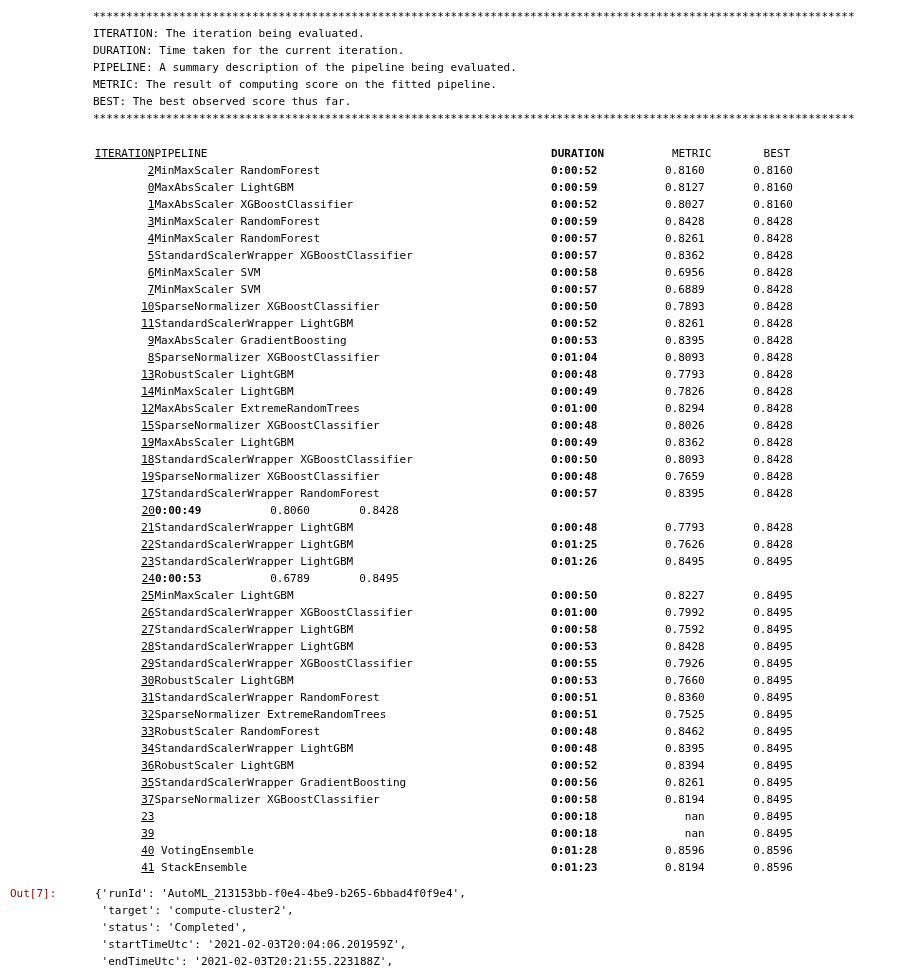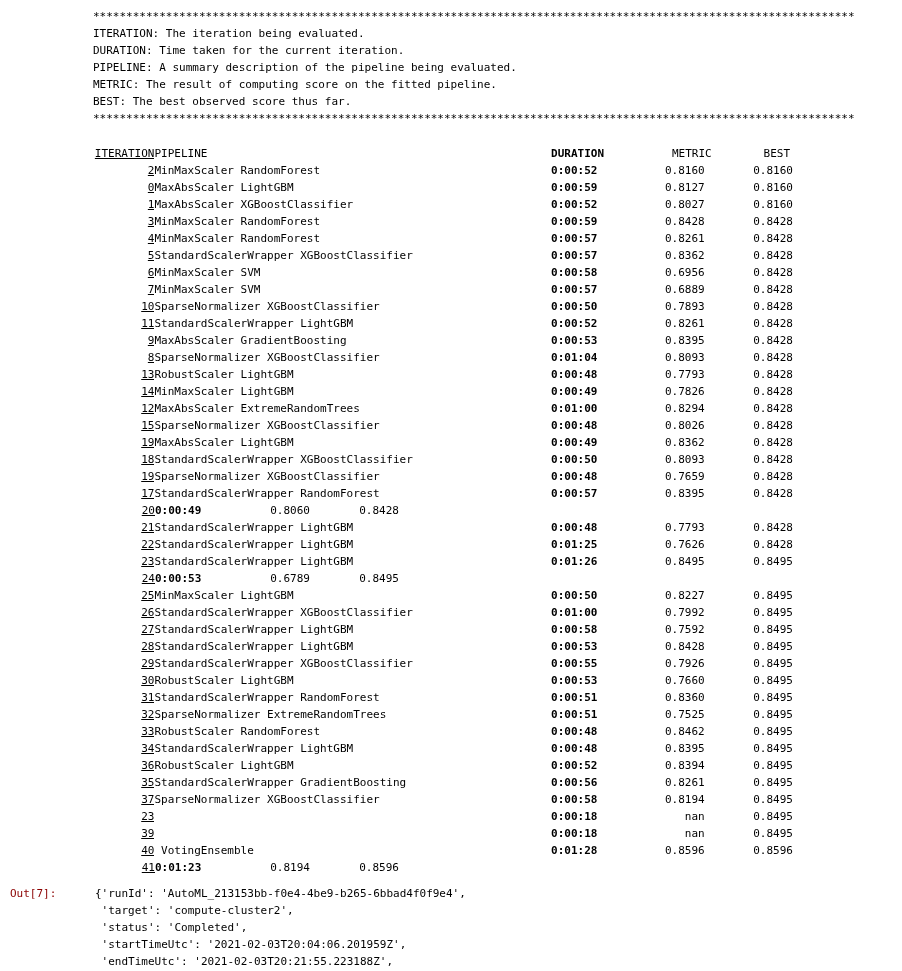--- a/index.html
+++ b/index.html
@@ -356,20 +356,21 @@
   </div>
       <div class="row body-row">
     <div class="c1">40</div>
     <div class="c2"> VotingEnsemble</div>
     <div class="c3">0:01:28</div>
     <div class="c4">0.8596</div>
     <div class="c5">0.8596</div>
   </div>
       <div class="row body-row">
     <div class="c1">41</div>
+    <div class="c2"> StackEnsemble</div>
     <div class="c3">0:01:23</div>
     <div class="c4">0.8194</div>
     <div class="c5">0.8596</div>
   </div>
     </div>
 </div>
 
 <div class="out-cell">
   <div class="out-prompt line">Out[7]:</div>
   <div class="out-lines">

